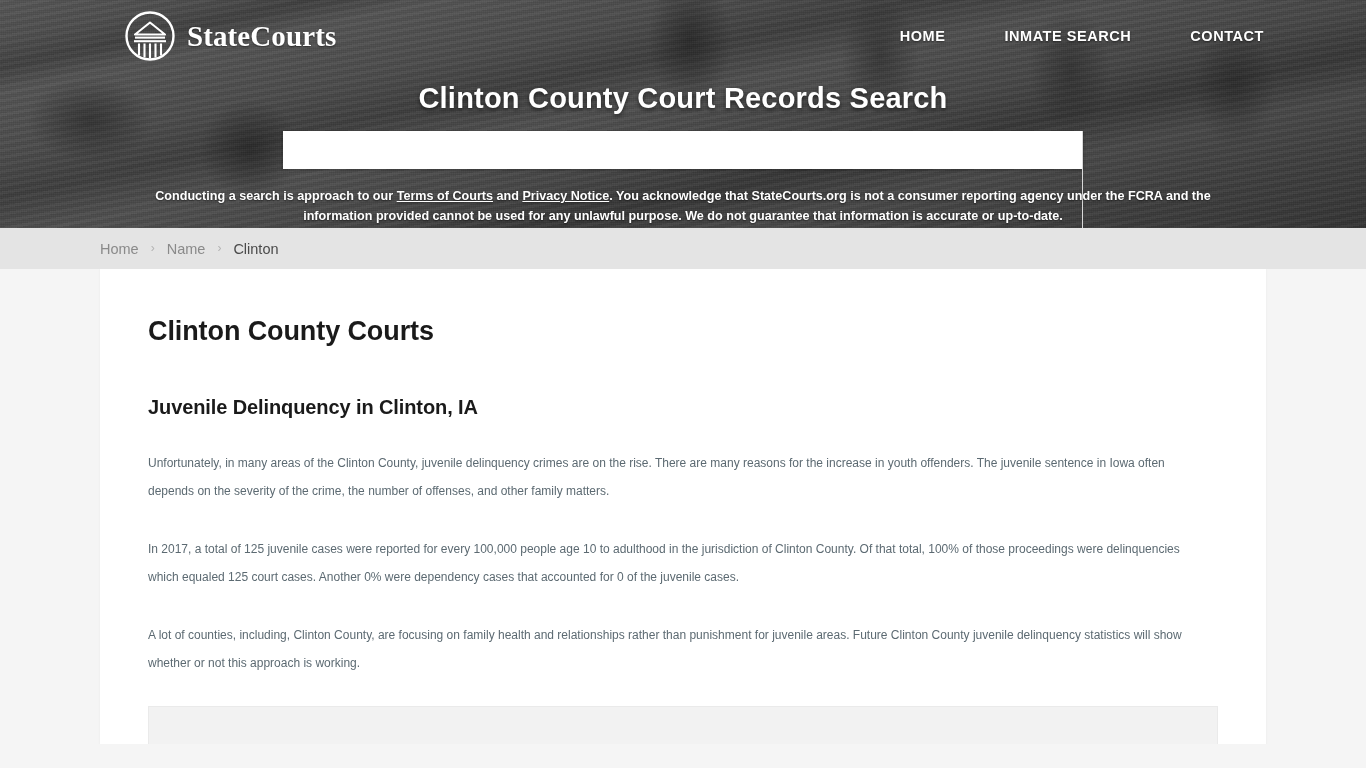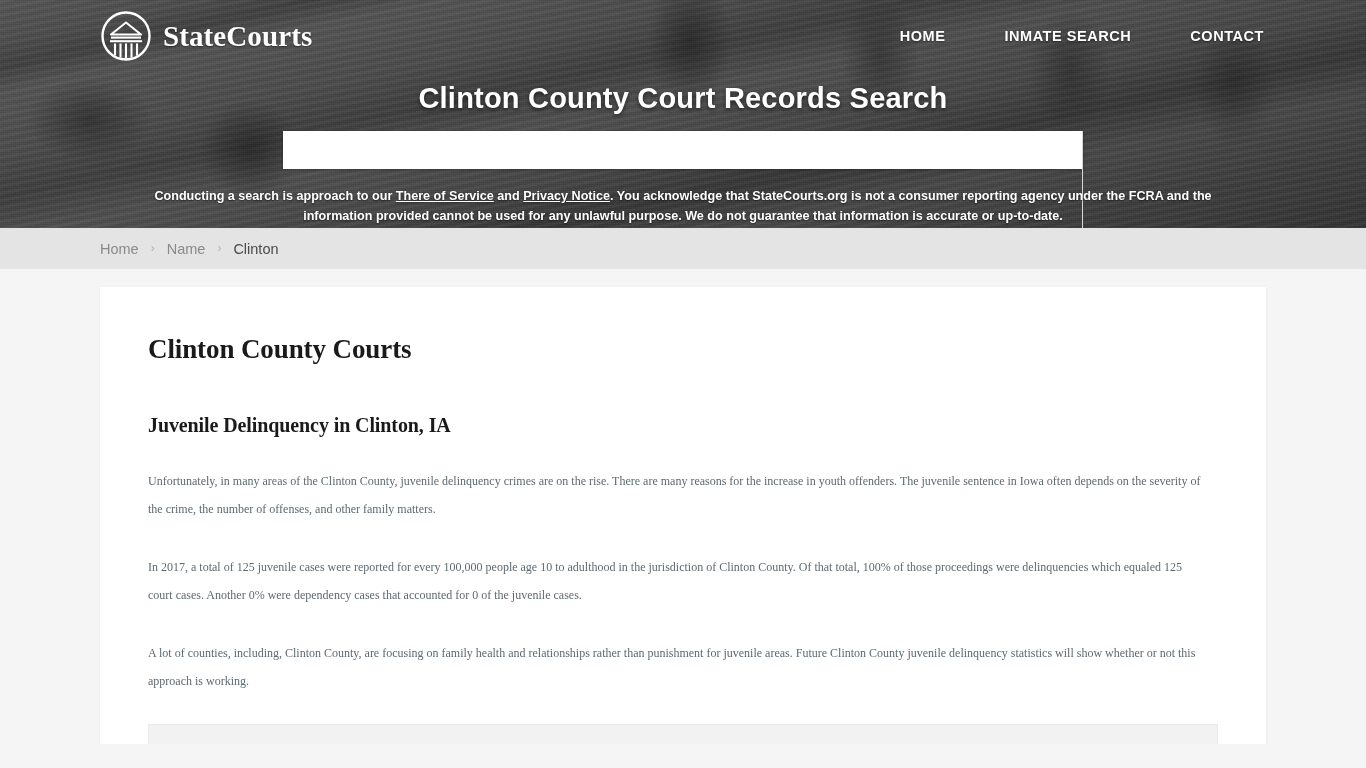--- a/index.html
+++ b/index.html
@@ -55,20 +55,21 @@
     background: rgba(38,38,38,.30);
   }
   .hero-inner { position: relative; z-index: 3; }
 
   
   .topbar {
     display: flex;
     align-items: center;
     height: 72px;
     padding: 5px 100px;
+    margin-left: 24px;
   }
   .brand {
     display: flex;
     align-items: center;
     gap: 11px;
     text-decoration: none;
   }
   .logo-mark { width: 52px; height: 52px; display: block; }
   .brand-name {
     color: #ffffff;
@@ -205,23 +206,22 @@
     margin: 0 12px;
     display: inline-block;
     transform: translateY(-1px);
   }
 
   
   .page {
     width: 1366px;
     height: 475px;
     background: #f5f5f5;
-    padding-top: 18px;
+    padding-top: 0;
     overflow: hidden;
-    font-family: Liberation Serif, serif;
   }
   .card {
     width: 1166px;
     margin: 0 auto;
     background: #ffffff;
     min-height: 500px;
     padding: 47px 48px 0 48px;
     box-shadow: 0 0 2px rgba(0,0,0,.06);
   }
   .h1 {
@@ -305,21 +305,21 @@
       <button class="sbtn" type="submit">
         <span>
           <svg width="24" height="24" viewBox="0 0 24 24" fill="none" aria-hidden="true">
             <circle cx="10.4" cy="10.4" r="7.1" stroke="#0b0b0b" stroke-width="2.1"></circle>
             <line x1="15.6" y1="15.6" x2="21.2" y2="21.2" stroke="#0b0b0b" stroke-width="2.3" stroke-linecap="round"></line>
           </svg>
         </span>
       </button>
     </form>
 
-    <p class="disclaimer"><span>Conducting a search is approach to our </span><a href="#">There of Service</a><span> and </span><a href="#">Privacy Notice</a><span>. You acknowledge that StateCourts.org is not a consumer reporting agency under the FCRA and the information provided cannot be used for any unlawful purpose. We do not guarantee that information is accurate or up-to-date.</span></p>
+    <p class="disclaimer"><span>Conducting a search is approach to our </span><a href="#">Terms of Courts</a><span> and </span><a href="#">Privacy Notice</a><span>. You acknowledge that StateCourts.org is not a consumer reporting agency under the FCRA and the information provided cannot be used for any unlawful purpose. We do not guarantee that information is accurate or up-to-date.</span></p>
   </div>
 </header>
 
 <nav class="crumbbar">
   <a class="crumb" href="#">Home</a>
   <span class="crumb-sep">›</span>
   <a class="crumb" href="#">Name</a>
   <span class="crumb-sep">›</span>
   <span class="crumb current">Clinton</span>
 </nav>

